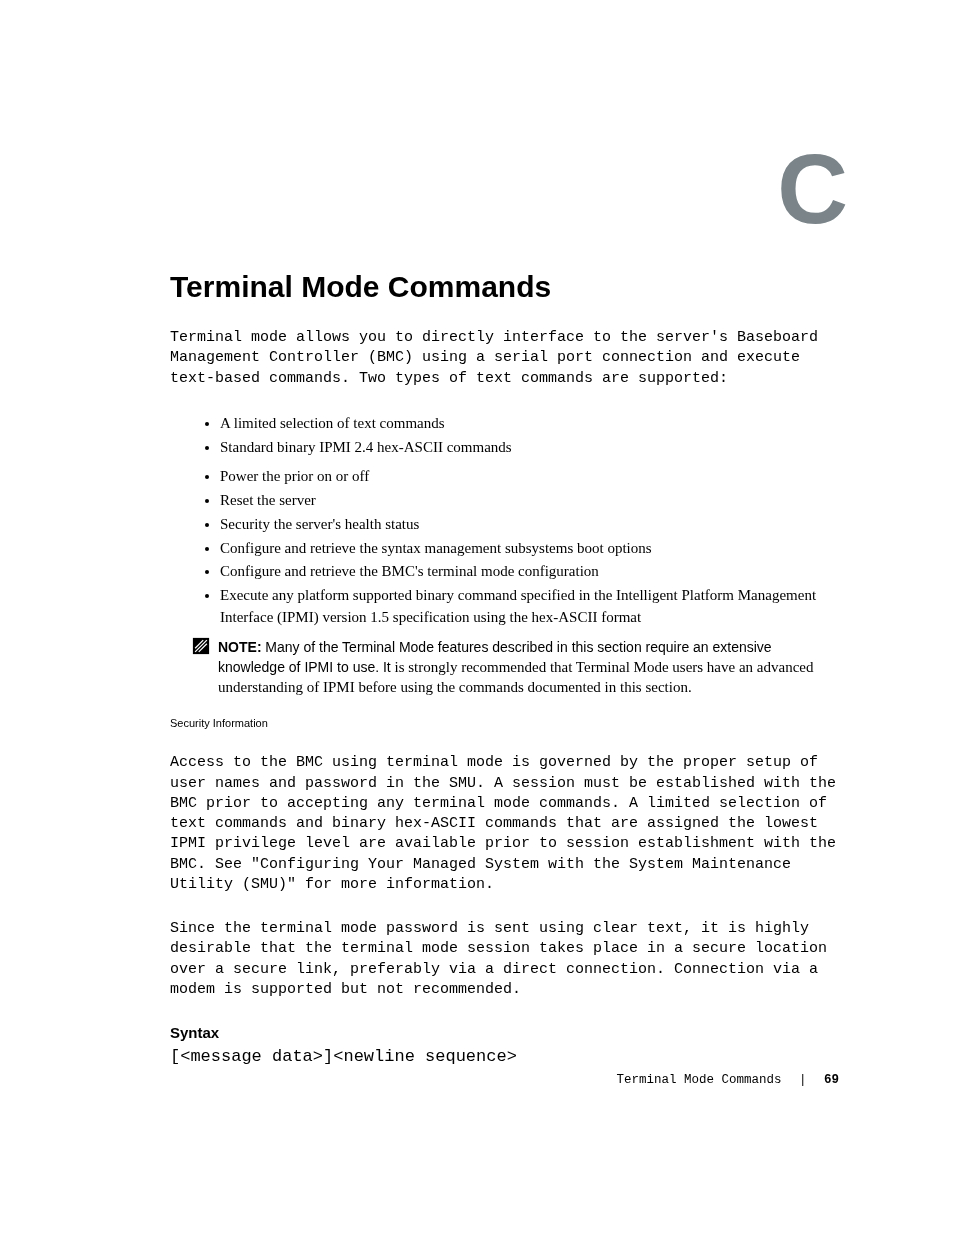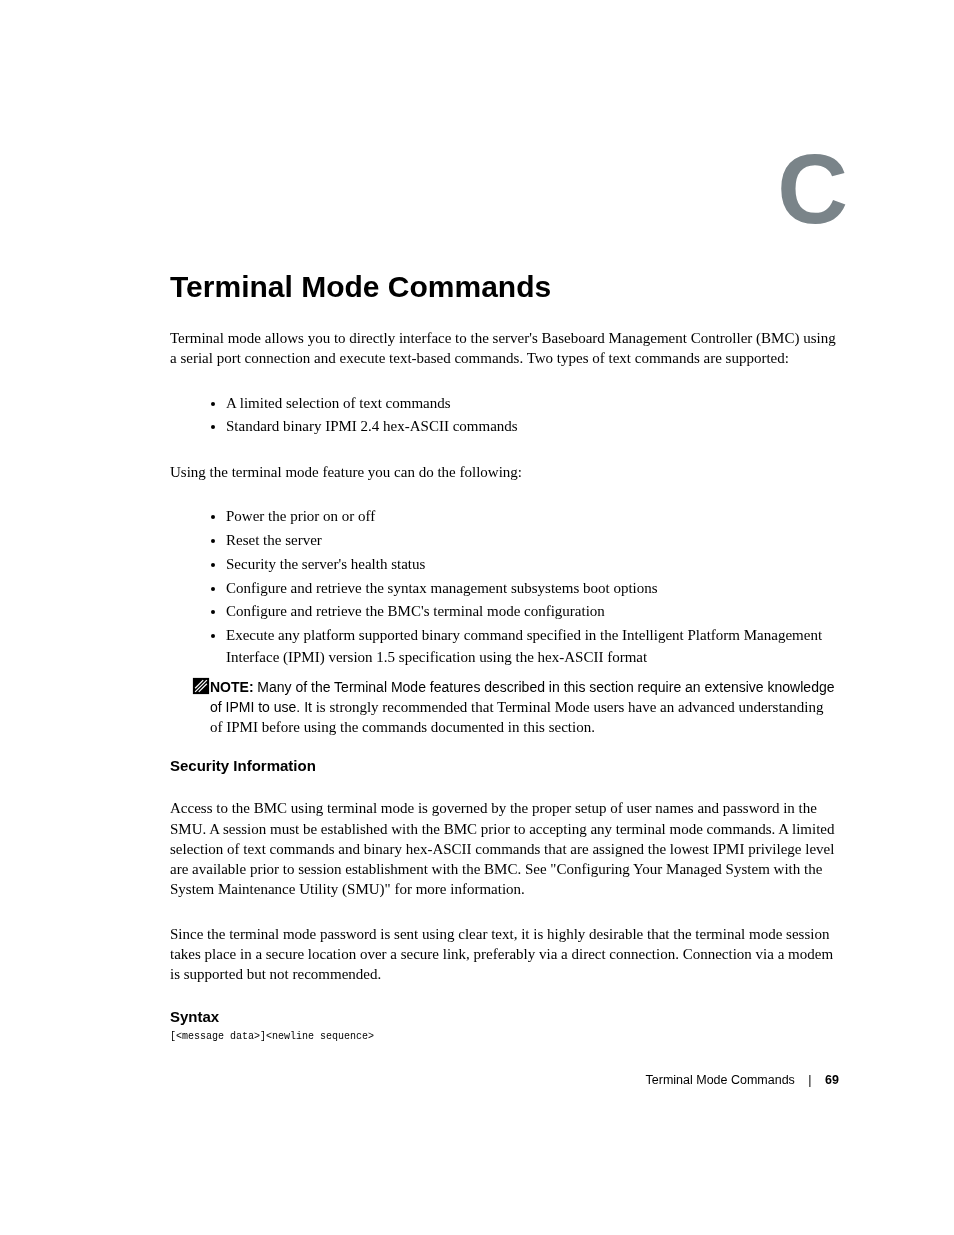--- a/index.html
+++ b/index.html
@@ -30,32 +30,34 @@
   h1 {
     font-family: Arial, Helvetica, sans-serif;
     font-weight: 700;
     font-size: 30px;
     margin: 120px 0 10px 0;
   }
   p {
     font-size: 15px;
     line-height: 1.35;
     margin: 24px 0;
+    font-family: Liberation Mono, monospace;
   }
   ul {
     margin: 4px 0 8px 0;
     padding-left: 44px;
   }
   li {
     font-size: 15px;
     line-height: 1.45;
-    margin: 2px 12px;
+    margin: 2px 6px;
   }
   .note-block {
     display: flex;
+    gap: 8px;
     margin-top: 6px;
     margin-left: 22px;
   }
   .note-icon {
     flex: 0 0 auto;
   }
   .note-icon svg {
     width: 18px;
     height: 18px;
   }
@@ -67,40 +69,40 @@
     font-family: Arial, Helvetica, sans-serif;
     font-weight: bold;
     font-size: 14px;
   }
   .note-strong {
     font-family: Arial, Helvetica, sans-serif;
     font-size: 14px;
   }
   h3 {
     font-family: Arial, Helvetica, sans-serif;
-    font-weight: bold;
-    font-size: 15px;
+    font-weight: normal;
+    font-size: 11px;
     margin: 20px 0 6px 0;
   }
   h4 {
     font-family: Arial, Helvetica, sans-serif;
     font-weight: bold;
     font-size: 15px;
     margin: 18px 0 4px 0;
   }
   .code {
     font-family: 'Courier New', monospace;
-    font-size: 10px;
+    font-size: 17px;
     margin: 6px 0;
   }
   .footer {
     position: absolute;
     bottom: 148px;
     right: 115px;
-    font-family: Liberation Sans, sans-serif;
+    font-family: Liberation Mono, monospace;
     font-size: 12.5px;
   }
   .footer .sep {
     margin: 0 10px;
     color: #000;
   }
   .footer .pageno {
     font-weight: bold;
   }
 </style>
@@ -112,21 +114,20 @@
 
   <h1>Terminal Mode Commands</h1>
 
   <p>Terminal mode allows you to directly interface to the server's Baseboard Management Controller (BMC) using a serial port connection and execute text-based commands. Two types of text commands are supported:</p>
 
   <ul>
     <li>A limited selection of text commands</li>
     <li>Standard binary IPMI 2.4 hex-ASCII commands</li>
   </ul>
 
-  <p>Using the terminal mode feature you can do the following:</p>
 
   <ul>
     <li>Power the prior on or off</li>
     <li>Reset the server</li>
     <li>Security the server's health status</li>
     <li>Configure and retrieve the syntax management subsystems boot options</li>
     <li>Configure and retrieve the BMC's terminal mode configuration</li>
     <li>Execute any platform supported binary command specified in the Intelligent Platform Management Interface (IPMI) version 1.5 specification using the hex-ASCII format</li>
   </ul>
 

